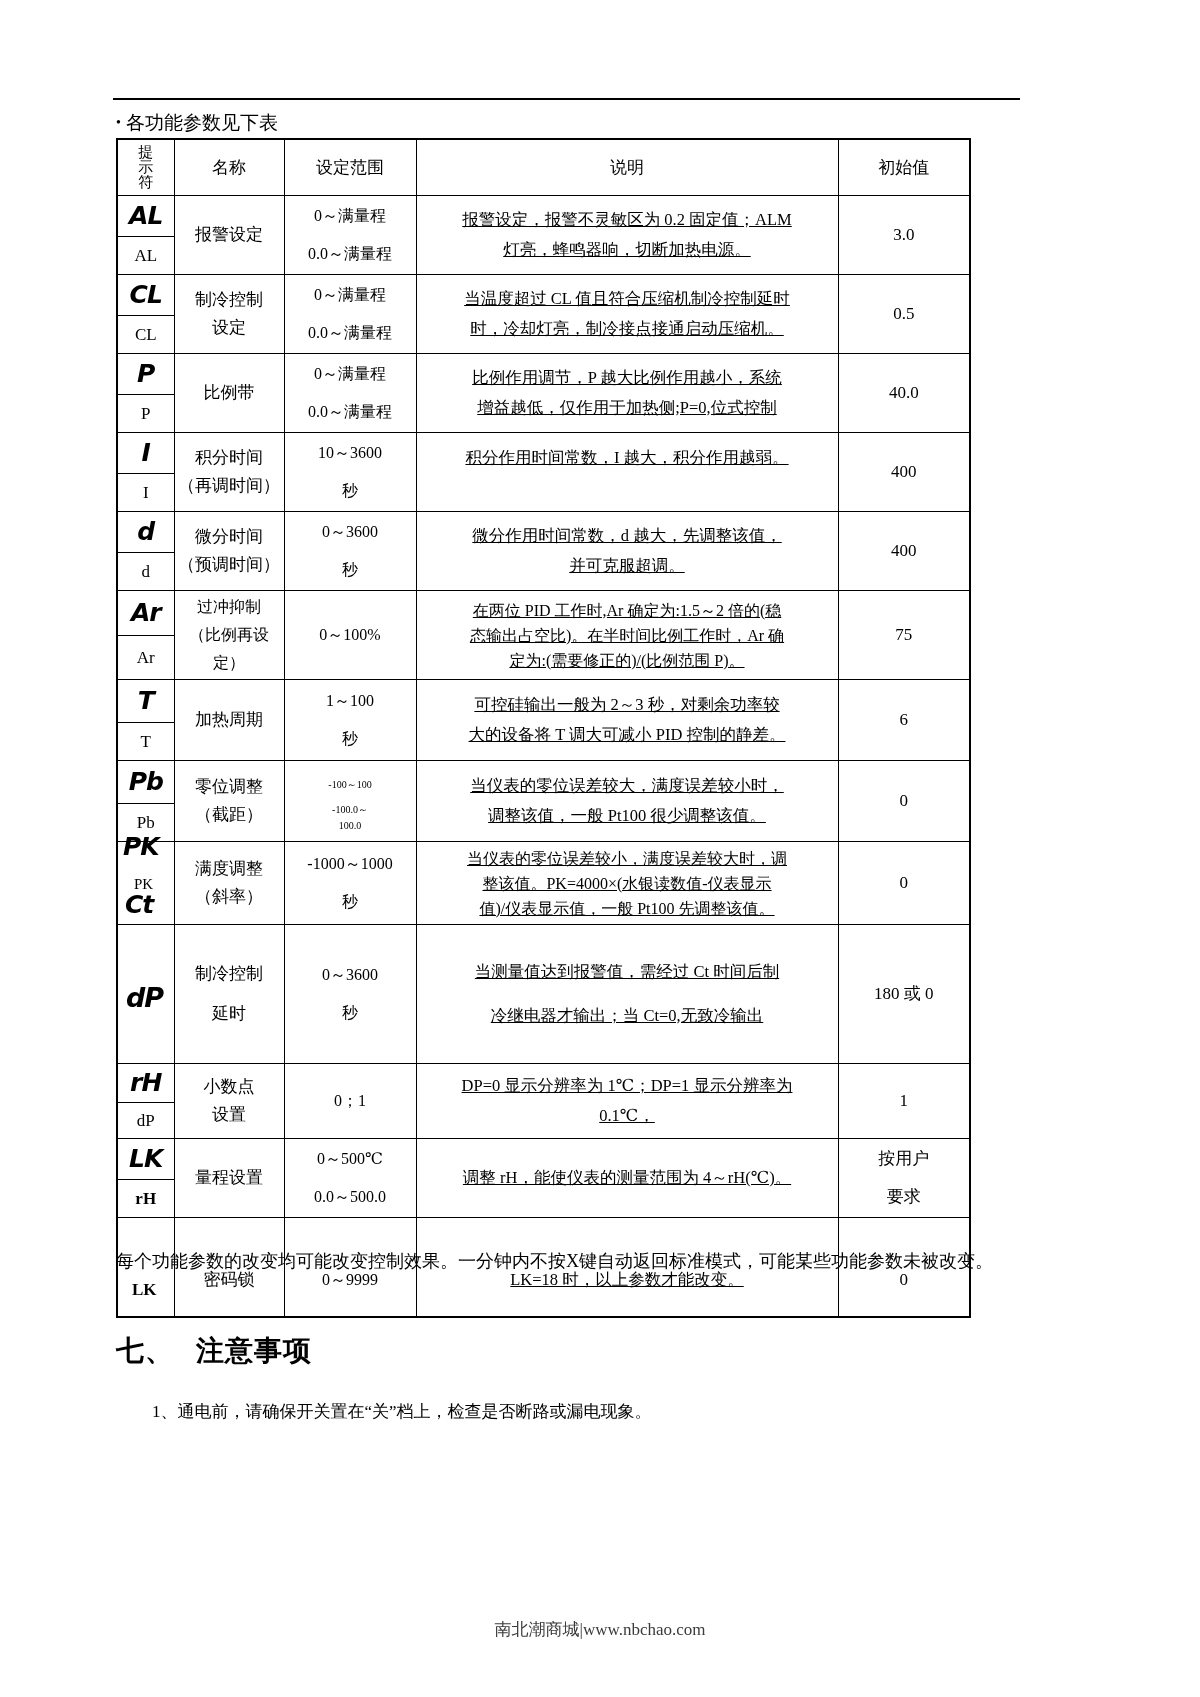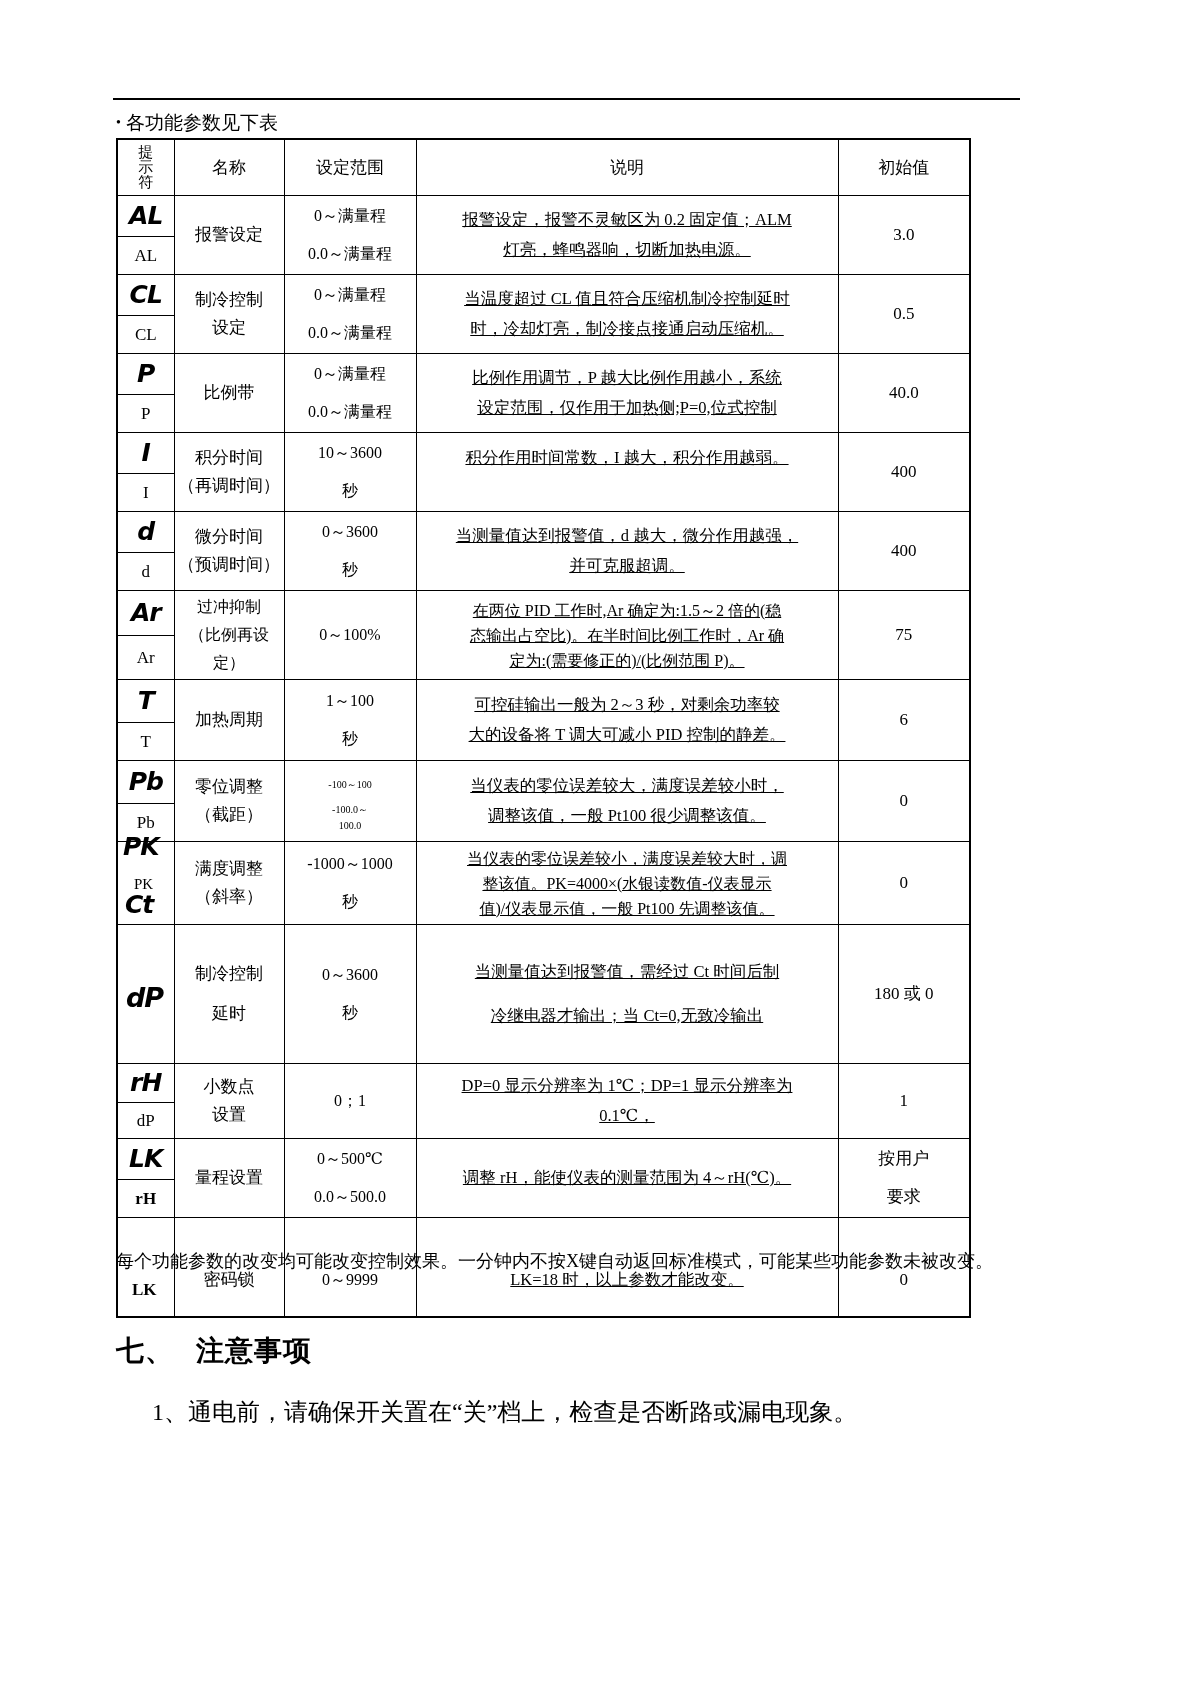--- a/index.html
+++ b/index.html
@@ -185,21 +185,21 @@
   .section-heading .num { margin-right: 22px; }
 
   
   .notes {
     position: absolute;
     left: 152px;
     top: 1391px;
     width: 900px;
   }
   .note-item {
-    font-size: 24px;
+    font-size: 17px;
     line-height: 42px;
     white-space: nowrap;
   }
 
   
   .footer {
     position: absolute;
     left: 0;
     top: 1618px;
     width: 1200px;
@@ -308,21 +308,21 @@
           </td>
           <td class="cell-txt">
             <div>比例带</div>
           </td>
           <td class="range-txt">
             <div>0～满量程</div>
             <div>0.0～满量程</div>
           </td>
           <td class="desc-txt">
             <div>比例作用调节，P 越大比例作用越小，系统</div>
-            <div>设定范围，仅作用于加热侧;P=0,位式控制</div>
+            <div>增益越低，仅作用于加热侧;P=0,位式控制</div>
           </td>
           <td class="init-txt">40.0</td>
         </tr>
 
         <tr style="height:78px">
           <td class="sym-cell">
             <div class="sym-split" style="height:78px">
               <div class="sym-top" style="flex:0 0 40px">
                   <span class="lcd">I</span>
                 </div>
@@ -358,21 +358,21 @@
           </td>
           <td class="cell-txt">
             <div>微分时间</div>
             <div>（预调时间）</div>
           </td>
           <td class="range-txt">
             <div>0～3600</div>
             <div>秒</div>
           </td>
           <td class="desc-txt">
-            <div>当测量值达到报警值，d 越大，微分作用越强，</div>
+            <div>微分作用时间常数，d 越大，先调整该值，</div>
             <div>并可克服超调。</div>
           </td>
           <td class="init-txt">400</td>
         </tr>
 
         <tr style="height:88px">
           <td class="sym-cell">
             <div class="sym-split" style="height:88px">
               <div class="sym-top" style="flex:0 0 44px">
                   <span class="lcd">Ar</span>
@@ -571,14 +571,15 @@
   <div class="table-note">每个功能参数的改变均可能改变控制效果。一分钟内不按X键自动返回标准模式，可能某些功能参数未被改变。</div>
 
   <div class="section-heading">
     <span class="num">七、</span><span>注意事项</span>
   </div>
 
   <div class="notes">
     <div class="note-item">1、通电前，请确保开关置在“关”档上，检查是否断路或漏电现象。</div>
   </div>
 
+  <div class="footer">南北潮商城|www.nbchao.com</div>
 
 </div>
 
 </body></html>

